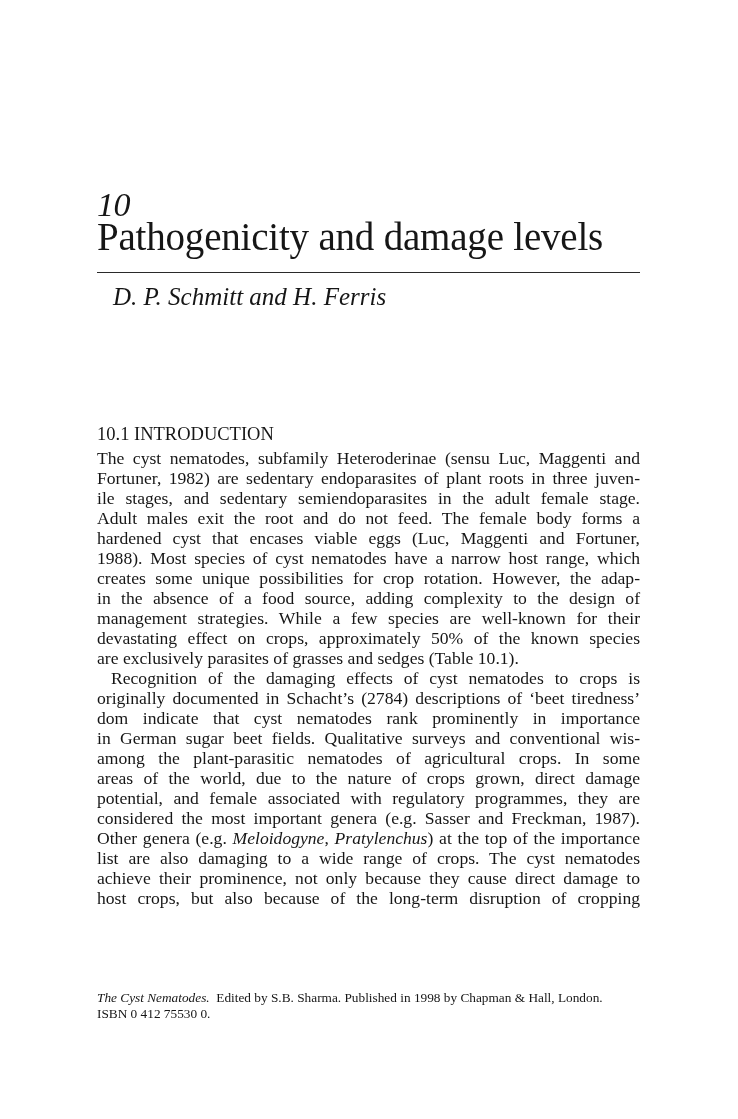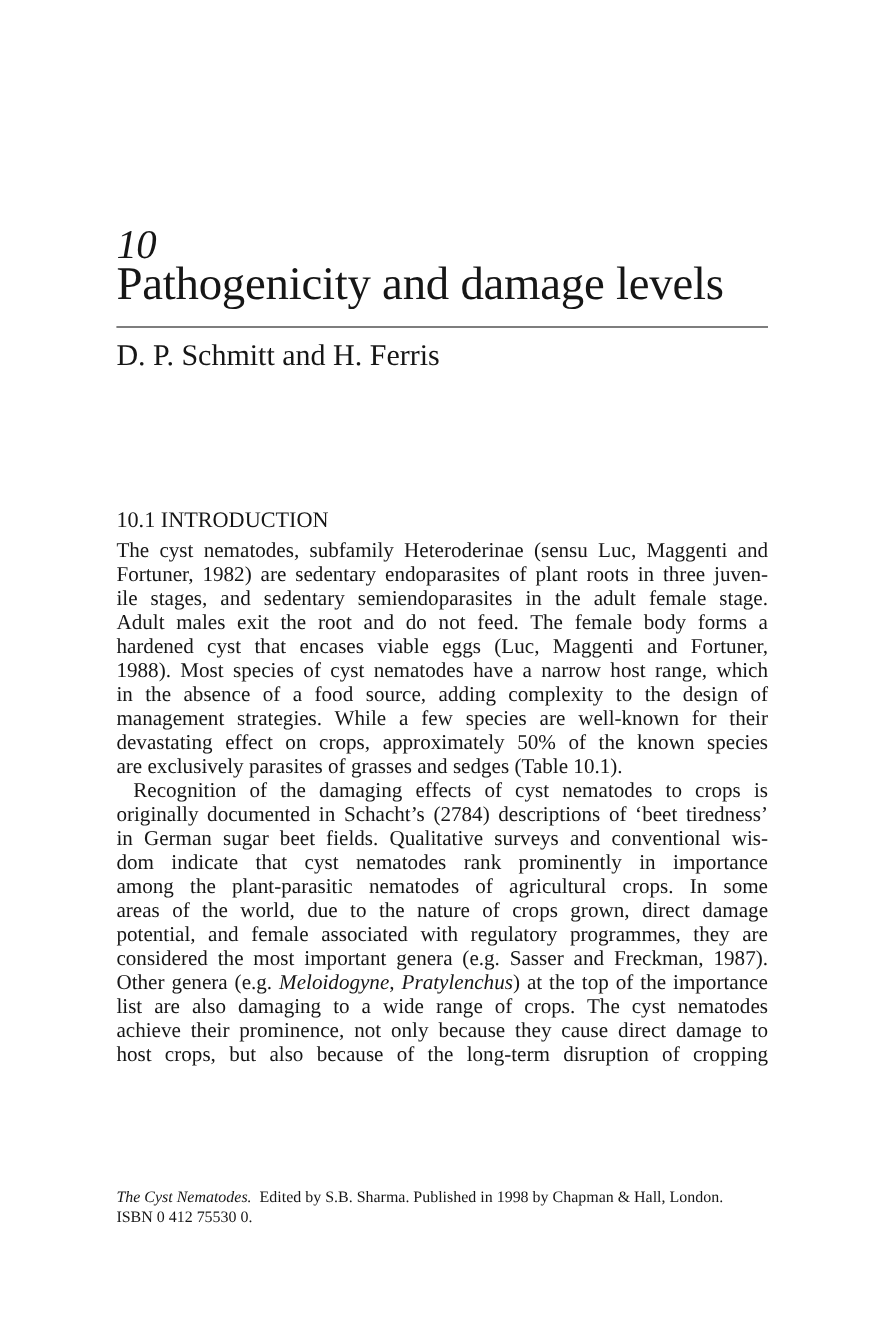--- a/index.html
+++ b/index.html
@@ -44,22 +44,23 @@
       position: absolute;
       top: 272px;
       left: 0;
       width: 543px;
       height: 0;
       border-top: 1.5px solid #2a2a2a;
     }
     .authors {
       position: absolute;
       top: 282px;
-      left: 0;
+      left: 16px;
       font-size: 25px;
+      font-style: italic;
       line-height: 30px;
       white-space: nowrap;
     }
     .section-heading {
       position: absolute;
       top: 423px;
       left: 0;
       font-size: 18.5px;
       line-height: 22px;
       white-space: nowrap;
@@ -122,29 +123,30 @@
   <div class="section-heading">10.1 INTRODUCTION</div>
 
   <div class="body-text">
 
     <span class="body-line">The cyst nematodes, subfamily Heteroderinae (sensu Luc, Maggenti and</span>
     <span class="body-line">Fortuner, 1982) are sedentary endoparasites of plant roots in three juven-</span>
     <span class="body-line">ile stages, and sedentary semiendoparasites in the adult female stage.</span>
     <span class="body-line">Adult males exit the root and do not feed. The female body forms a</span>
     <span class="body-line">hardened cyst that encases viable eggs (Luc, Maggenti and Fortuner,</span>
     <span class="body-line">1988). Most species of cyst nematodes have a narrow host range, which</span>
+    <span class="body-line">creates some unique possibilities for crop rotation. However, the adap-</span>
     <span class="body-line">in the absence of a food source, adding complexity to the design of</span>
     <span class="body-line">management strategies. While a few species are well-known for their</span>
     <span class="body-line">devastating effect on crops, approximately 50% of the known species</span>
     <span class="body-line last">are exclusively parasites of grasses and sedges (Table 10.1).</span>
 
     <span class="body-line indent">Recognition of the damaging effects of cyst nematodes to crops is</span>
     <span class="body-line">originally documented in Schacht’s (2784) descriptions of ‘beet tiredness’</span>
+    <span class="body-line">dom indicate that cyst nematodes rank prominently in importance</span>
     <span class="body-line">in German sugar beet fields. Qualitative surveys and conventional wis-</span>
-    <span class="body-line">dom indicate that cyst nematodes rank prominently in importance</span>
     <span class="body-line">among the plant-parasitic nematodes of agricultural crops. In some</span>
     <span class="body-line">areas of the world, due to the nature of crops grown, direct damage</span>
     <span class="body-line">potential, and female associated with regulatory programmes, they are</span>
     <span class="body-line">considered the most important genera (e.g. Sasser and Freckman, 1987).</span>
     <span class="body-line"><span>Other genera (e.g. </span><span class="it">Meloidogyne</span><span>, </span><span class="it">Pratylenchus</span><span>) at the top of the importance</span></span>
     <span class="body-line">list are also damaging to a wide range of crops. The cyst nematodes</span>
     <span class="body-line">achieve their prominence, not only because they cause direct damage to</span>
     <span class="body-line">host crops, but also because of the long-term disruption of cropping</span>
   </div>
 

